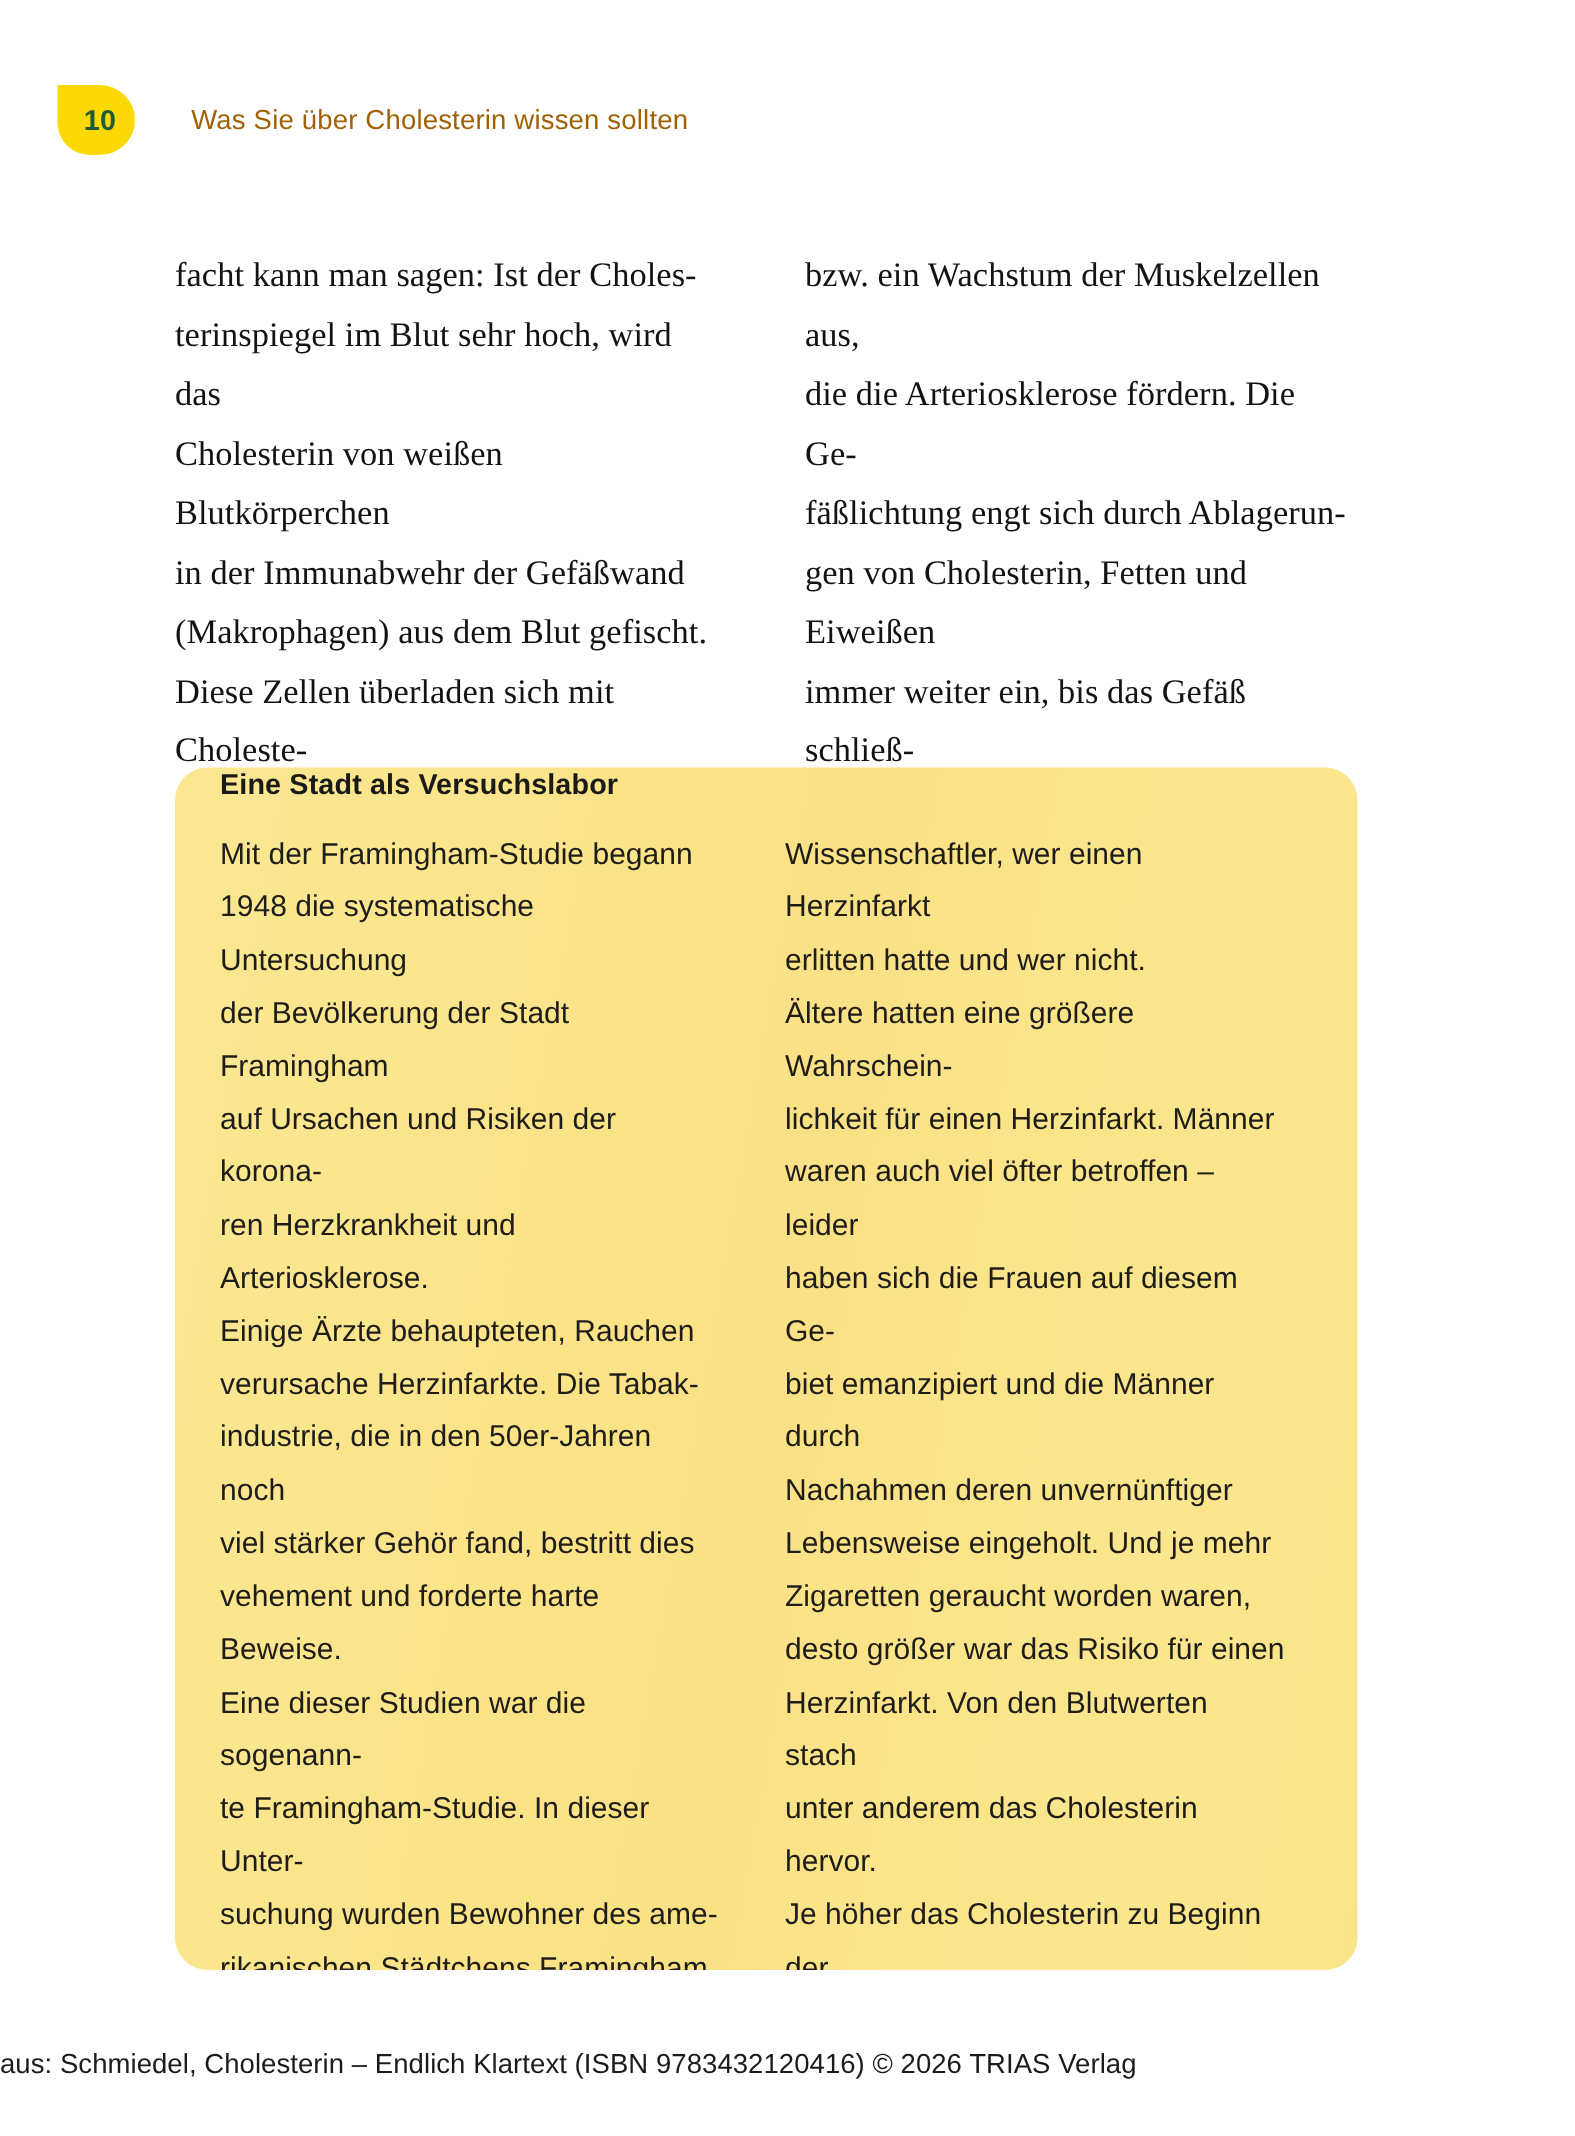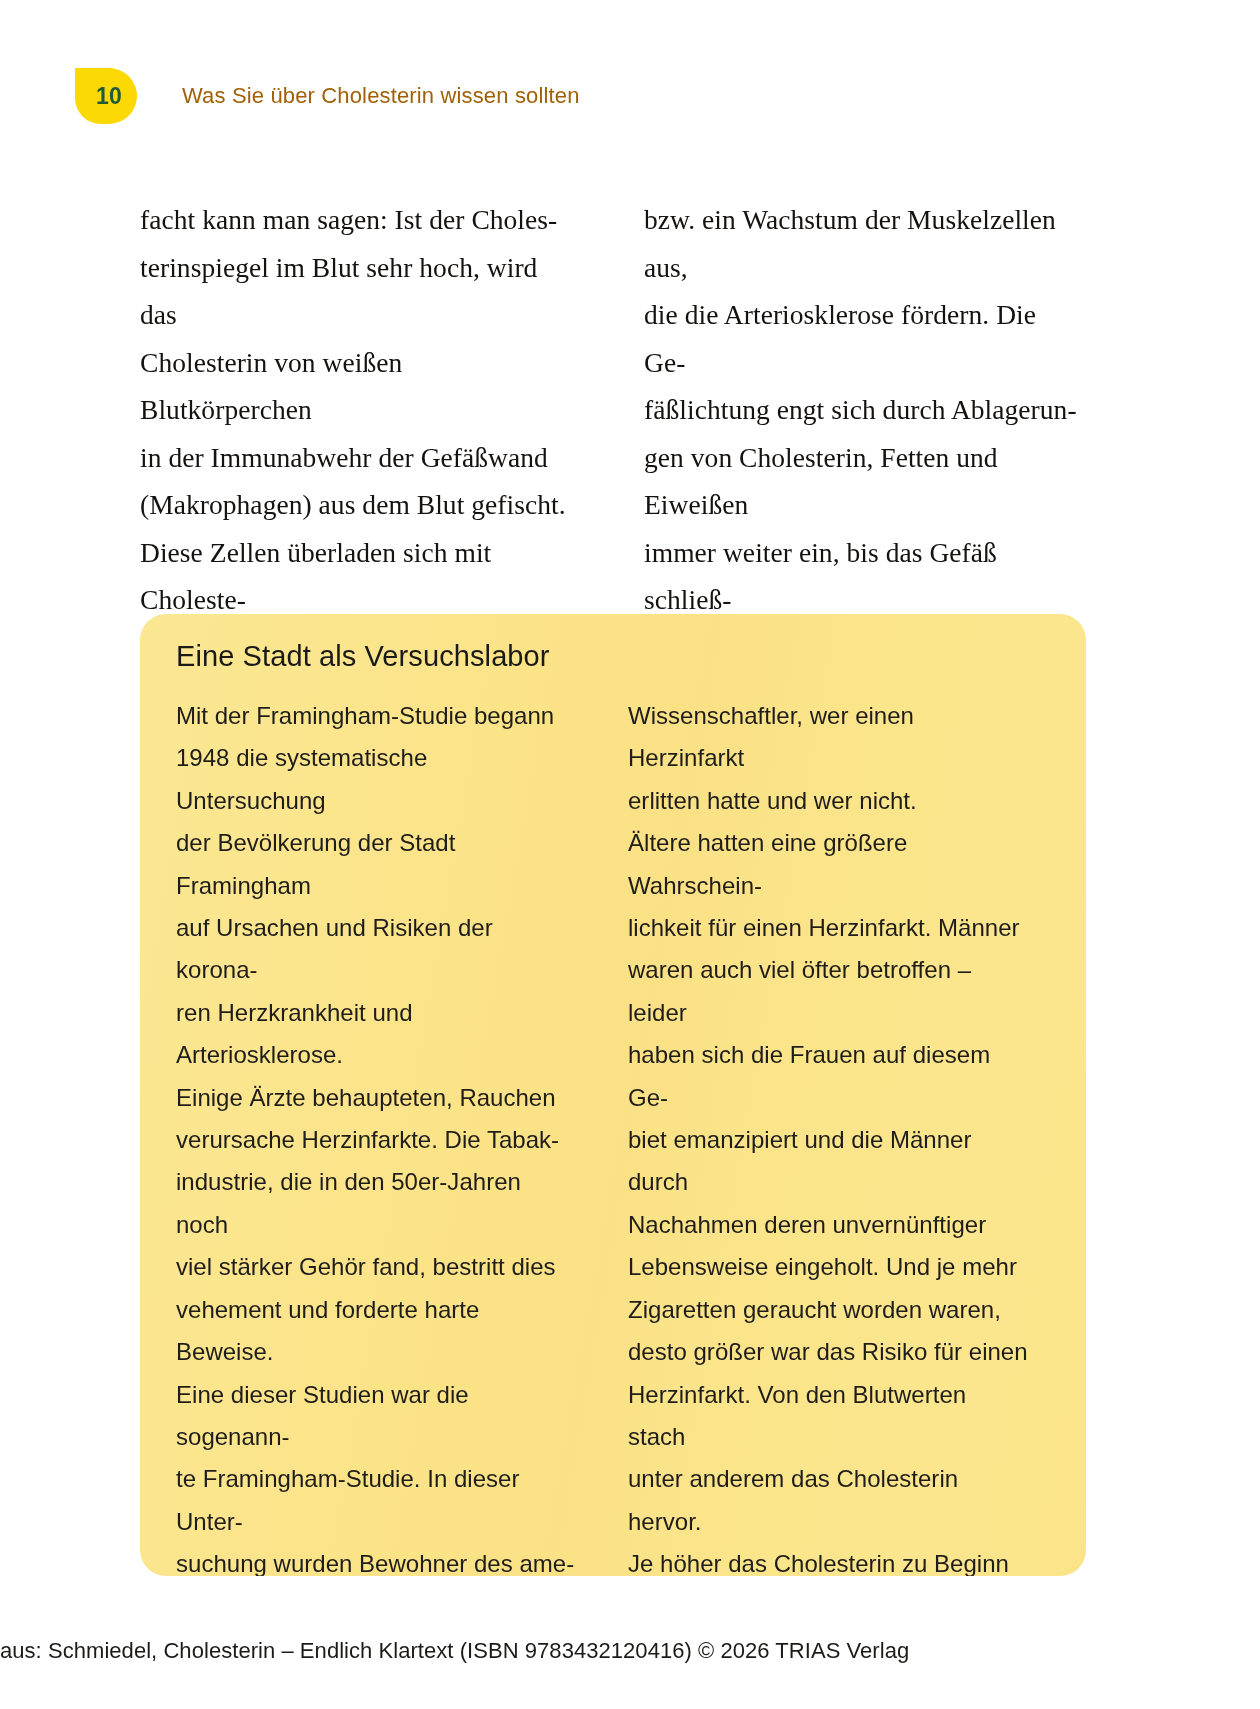--- a/index.html
+++ b/index.html
@@ -30,21 +30,21 @@
     display: flex;
     align-items: center;
   }
   .page-badge {
     width: 62px;
     height: 56px;
     background: #fcd905;
     border-top-right-radius: 28px;
     border-bottom-right-radius: 28px;
     border-bottom-left-radius: 26px;
-    margin-left: 75px;
+    margin-left: 46px;
     display: flex;
     align-items: center;
     justify-content: center;
     box-sizing: border-box;
     padding-left: 6px;
   }
   .page-badge span {
     font-family: "Liberation Sans", sans-serif;
     font-size: 23px;
     font-weight: 700;
@@ -107,24 +107,23 @@
   }
   .infobox-inner {
     position: absolute;
     left: 36px;
     top: 0;
     right: 30px;
     bottom: 0;
   }
   .infobox-title {
     margin: 0;
-    padding-top: 26px;
-    font-family: "Liberation Sans", sans-serif;
-    font-size: 29px;
-    font-weight: 400;
+    font-family: "Liberation Sans", sans-serif;
+    font-size: 23px;
+    font-weight: 700;
     color: #1a1a18;
     letter-spacing: 0.1px;
   }
   .infobox-cols {
     display: flex;
     gap: 52px;
     margin-top: 22px;
   }
   .infobox-col {
     width: 400px;

